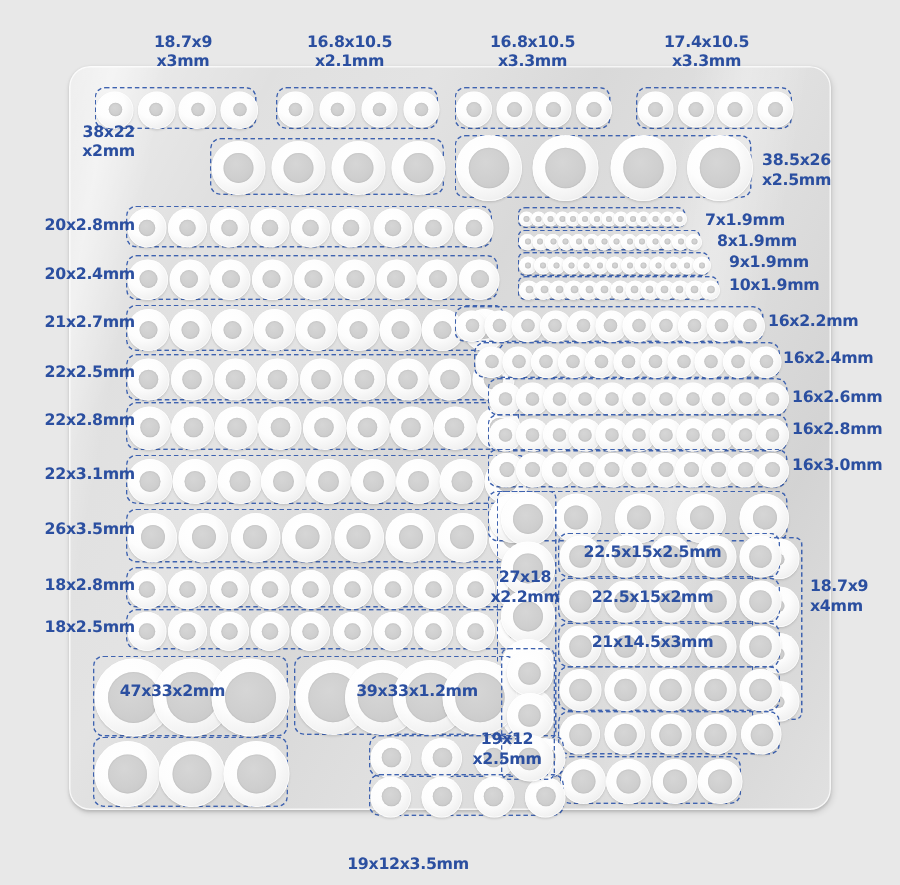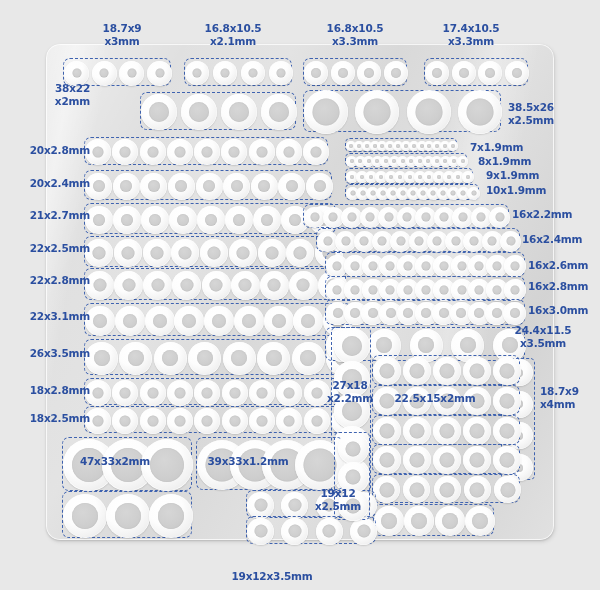--- a/index.html
+++ b/index.html
@@ -473,28 +473,28 @@
 x2.5mm</div>
   <div class="lbl l" style="left: 470px; top: 141px; width: 90px; z-index: 40;">7x1.9mm</div>
   <div class="lbl l" style="left: 478px; top: 155px; width: 90px; z-index: 40;">8x1.9mm</div>
   <div class="lbl l" style="left: 486px; top: 169px; width: 90px; z-index: 40;">9x1.9mm</div>
   <div class="lbl l" style="left: 486px; top: 184px; width: 90px; z-index: 40;">10x1.9mm</div>
   <div class="lbl l" style="left: 512px; top: 208px; width: 86px; z-index: 40;">16x2.2mm</div>
   <div class="lbl l" style="left: 522px; top: 233px; width: 86px; z-index: 40;">16x2.4mm</div>
   <div class="lbl l" style="left: 528px; top: 259px; width: 86px; z-index: 40;">16x2.6mm</div>
   <div class="lbl l" style="left: 528px; top: 280px; width: 86px; z-index: 40;">16x2.8mm</div>
   <div class="lbl l" style="left: 528px; top: 304px; width: 86px; z-index: 40;">16x3.0mm</div>
-  <div class="lbl c" style="left: 496px; top: 324px; width: 94px; z-index: 40;">24.4x11.5
-x3.5mm</div>
   <div class="lbl l" style="left: 540px; top: 385px; width: 60px; z-index: 40;">18.7x9
 x4mm</div>
 
   <div class="lbl c" style="left: 60px; top: 455px; width: 110px; z-index: 40;">47x33x2mm</div>
-  <div class="lbl c" style="left: 190px; top: 455px; width: 116px; z-index: 40;">39x33x1.2mm</div>
+  <div class="lbl c" style="left: 220px; top: 455px; width: 116px; z-index: 40;">39x33x1.2mm</div>
   <div class="lbl c" style="left: 322px; top: 379px; width: 56px; z-index: 40;">27x18
 x2.2mm</div>
+  <div class="lbl c" style="left: 370px; top: 362px; width: 130px; z-index: 40;">22.5x15x2.5mm</div>
   <div class="lbl c" style="left: 370px; top: 392px; width: 130px; z-index: 40;">22.5x15x2mm</div>
+  <div class="lbl c" style="left: 370px; top: 422px; width: 130px; z-index: 40;">21x14.5x3mm</div>
   <div class="lbl c" style="left: 310px; top: 487px; width: 56px; z-index: 40;">19x12
 x2.5mm</div>
 
   <div class="lbl c" style="left: 212px; top: 570px; width: 120px; z-index: 40;">19x12x3.5mm</div>
 
 </div>
 
 </body></html>

